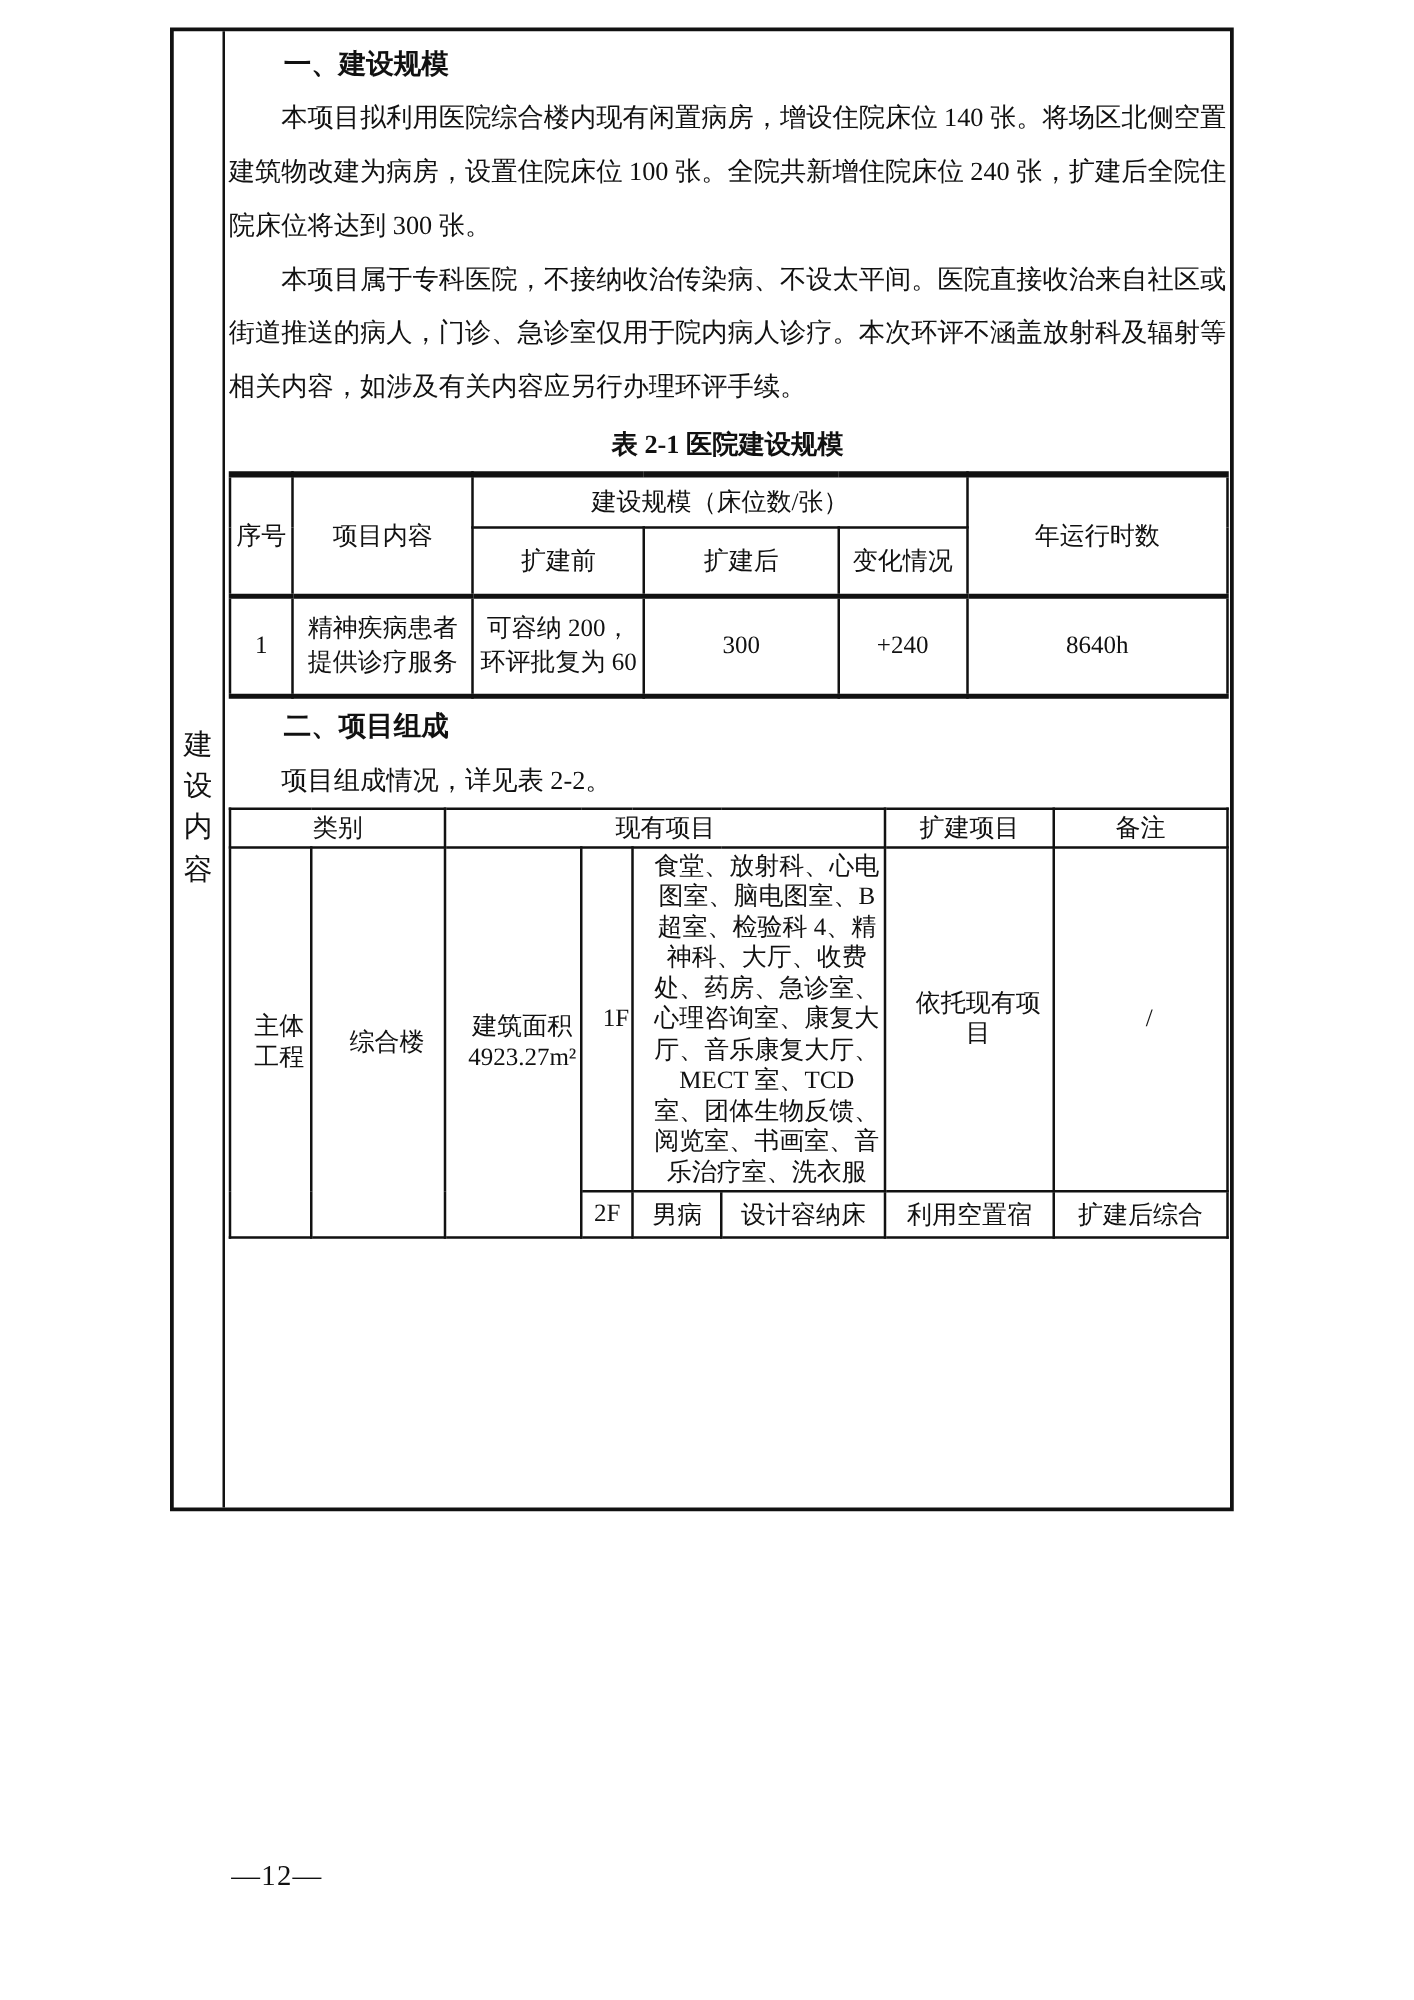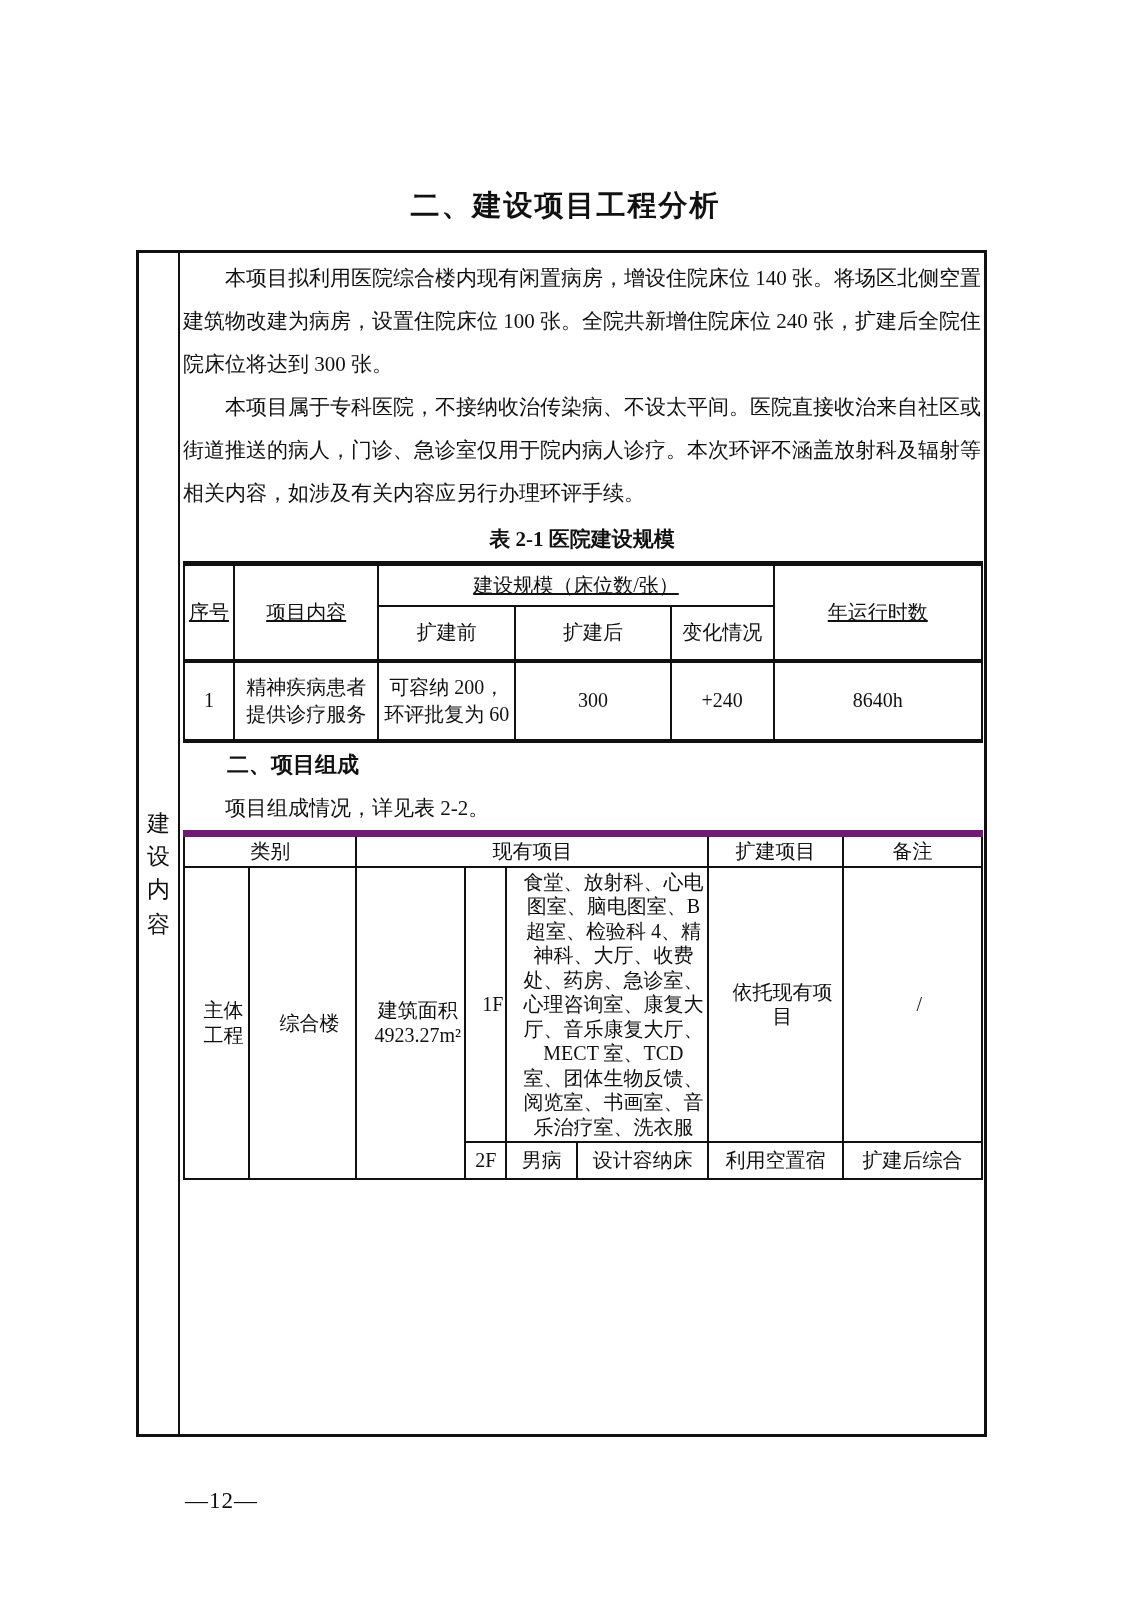--- a/index.html
+++ b/index.html
@@ -77,53 +77,53 @@
     font-size: 20px;
   }
   th, td {
     border: 2px solid #111;
     font-weight: normal;
     text-align: center;
     vertical-align: middle;
     padding: 1px 2px;
   }
   .t1 { border-top: 5px solid #111; border-bottom: 4px solid #111; }
-  .t1 .hdr1 th { height: 42px; text-decoration: underline; }
+  .t1 .hdr1 th { height: 42px; }
   .t1 .hdr2 th { height: 55px; }
   .t1 .datarow td { height: 80px; border-top: 4px solid #111; line-height: 27px; }
-  .t2 { border-top: 7px solid #701a75; }
+  .t2 { border-top: 2px solid #701a75; }
   .t2 .hdr th { height: 27px; }
   .t2 .bigrow td { line-height: 24.5px; padding-left: 16px; }
   .t2 .rooms-cell { padding: 2px 4px; }
   .t2 .lastrow td { height: 37px; }
   .pre-line { white-space: pre-line; }
   .page-number {
     position: absolute;
     left: 141px;
     top: 1488px;
     font-size: 23px;
     letter-spacing: 1px;
     margin-left: 44px;
   }
 </style>
 </head>
 <body>
 
 <div class="page">
 
-  <div class="doc-title">二、建设项目工程分析</div>
 
   <div class="outer-box">
 
     <div class="sidebar-cell">
       <div class="vertical-label">建设内容</div>
     </div>
 
     <div class="content-cell">
 
+      <div class="sec-heading">一、建设规模</div>
       <p class="para">本项目拟利用医院综合楼内现有闲置病房，增设住院床位 140 张。将场区北侧空置建筑物改建为病房，设置住院床位 100 张。全院共新增住院床位 240 张，扩建后全院住院床位将达到 300 张。</p>
       <p class="para">本项目属于专科医院，不接纳收治传染病、不设太平间。医院直接收治来自社区或街道推送的病人，门诊、急诊室仅用于院内病人诊疗。本次环评不涵盖放射科及辐射等相关内容，如涉及有关内容应另行办理环评手续。</p>
 
       <div class="tbl-caption">表 2-1 医院建设规模</div>
 
       <table class="t1">
         <colgroup>
           <col style="width:50px">
             <col style="width:145px">
             <col style="width:137px">

